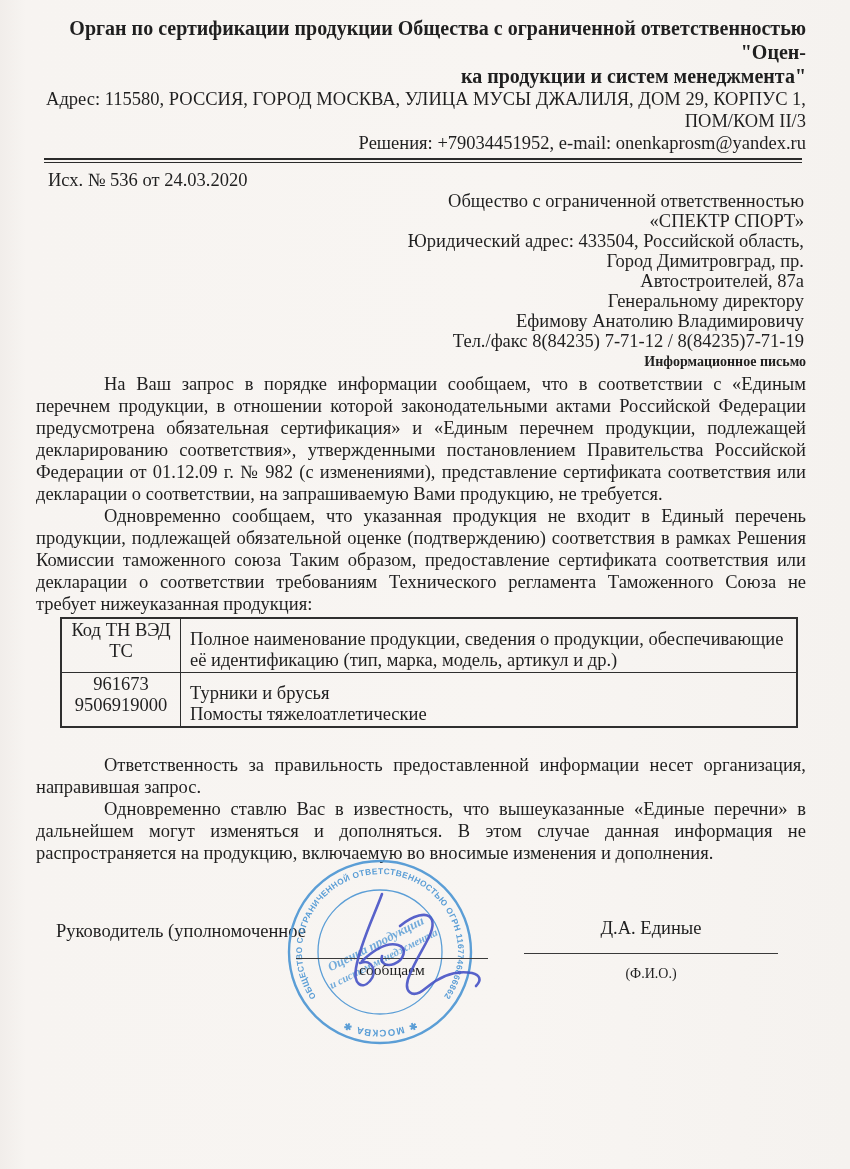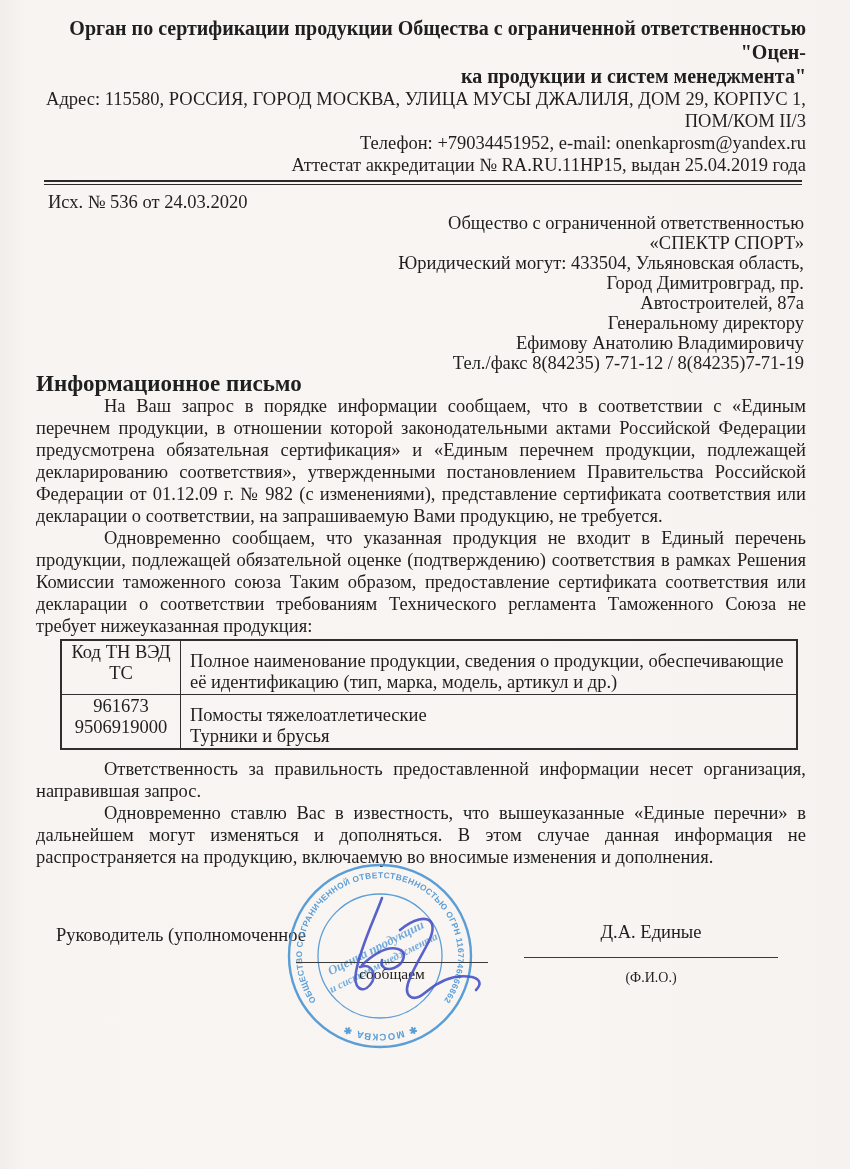--- a/index.html
+++ b/index.html
@@ -19,26 +19,26 @@
   .hdr-title{font-weight:bold;font-size:20px;line-height:24px;}
   .hdr-line{font-size:18.5px;line-height:22px;}
   .double-rule{
     margin:4px 4px 0 8px;height:2px;
     border-top:2.2px solid #2b2b2b;border-bottom:1.3px solid #2b2b2b;
   }
   
   .ref{margin:6px 0 0 12px;font-size:18.5px;line-height:22px;}
   .recipient{text-align:right;font-size:18.5px;line-height:20px;margin-right:2px;}
   
-  .letter-title{text-align:left;font-weight:bold;font-size:23px;line-height:22px;}
+  .letter-title{text-align:right;font-weight:bold;font-size:14px;line-height:22px;}
   p.body-par{
     margin:0;font-size:18.5px;line-height:22px;
     text-align:justify;text-indent:68px;
   }
-  p.sp{margin-top:8px;}
+  p.sp{margin-top:26px;}
   
   .doc-table{
     margin:2px 0 0 24px;width:734px;
     border:2px solid #2f2f2f;font-size:18.5px;line-height:21px;
   }
   .t-row{display:flex;}
   .t-row.head{border-bottom:1.6px solid #2f2f2f;}
   .c1{width:114px;border-right:1.6px solid #2f2f2f;text-align:center;padding:1px 2px;}
   .c2{flex:1;padding:10px 6px 1px 9px;}
   
@@ -58,32 +58,31 @@
 <body>
 
 <div class="page">
   <div class="inner">
 
     <div class="hdr">
       <div class="hdr-title">Орган по сертификации продукции Общества с ограниченной ответственностью "Оцен-</div>
       <div class="hdr-title">ка продукции и систем менеджмента"</div>
       <div class="hdr-line">Адрес: 115580, РОССИЯ, ГОРОД МОСКВА, УЛИЦА МУСЫ ДЖАЛИЛЯ, ДОМ 29, КОРПУС 1,</div>
       <div class="hdr-line">ПОМ/КОМ II/3</div>
-      <div class="hdr-line">Телефон: +79034451952, e-mail: onenkaprosm@yandex.ru</div>
-      <div class="hdr-line">Аттестат аккредитации № RA.RU.11НР15, выдан 25.04.2019 года</div>
+      <div class="hdr-line">Решения: +79034451952, e-mail: onenkaprosm@yandex.ru</div>
     </div>
 
     <div class="double-rule"></div>
 
     <div class="ref">Исх. № 536 от 24.03.2020</div>
 
     <div class="recipient">
       <div>Общество с ограниченной ответственностью</div>
       <div>«СПЕКТР СПОРТ»</div>
-      <div>Юридический могут: 433504, Ульяновская область,</div>
+      <div>Юридический адрес: 433504, Российской область,</div>
       <div>Город Димитровград, пр.</div>
       <div>Автостроителей, 87а</div>
       <div>Генеральному директору</div>
       <div>Ефимову Анатолию Владимировичу</div>
       <div>Тел./факс 8(84235) 7-71-12 / 8(84235)7-71-19</div>
     </div>
 
     <div class="letter-title">Информационное письмо</div>
 
     <p class="body-par">На Ваш запрос в порядке информации сообщаем, что в соответствии с «Единым перечнем продукции, в отношении которой законодательными актами Российской Федерации предусмотрена обязательная сертификация» и «Единым перечнем продукции, подлежащей декларированию соответствия», утвержденными постановлением Правительства Российской Федерации от 01.12.09 г. № 982 (с изменениями), представление сертификата соответствия или декларации о соответствии, на запрашиваемую Вами продукцию, не требуется.</p>
@@ -93,22 +92,22 @@
       <div class="t-row head">
         <div class="c1">Код ТН ВЭД ТС</div>
         <div class="c2">Полное наименование продукции, сведения о продукции, обеспечивающие её идентификацию (тип, марка, модель, артикул и др.)</div>
       </div>
       <div class="t-row">
         <div class="c1">
           <div>961673</div>
           <div>9506919000</div>
         </div>
         <div class="c2">
+          <div>Турники и брусья</div>
           <div>Помосты тяжелоатлетические</div>
-          <div>Турники и брусья</div>
         </div>
       </div>
     </div>
 
     <p class="body-par sp">Ответственность за правильность предоставленной информации несет организация, направившая запрос.</p>
     <p class="body-par">Одновременно ставлю Вас в известность, что вышеуказанные «Единые перечни» в дальнейшем могут изменяться и дополняться. В этом случае данная информация не распространяется на продукцию, включаемую во вносимые изменения и дополнения.</p>
 
     <div class="sig-wrap">
 
       <svg class="stamp" width="196" height="196" viewBox="0 0 196 196">

